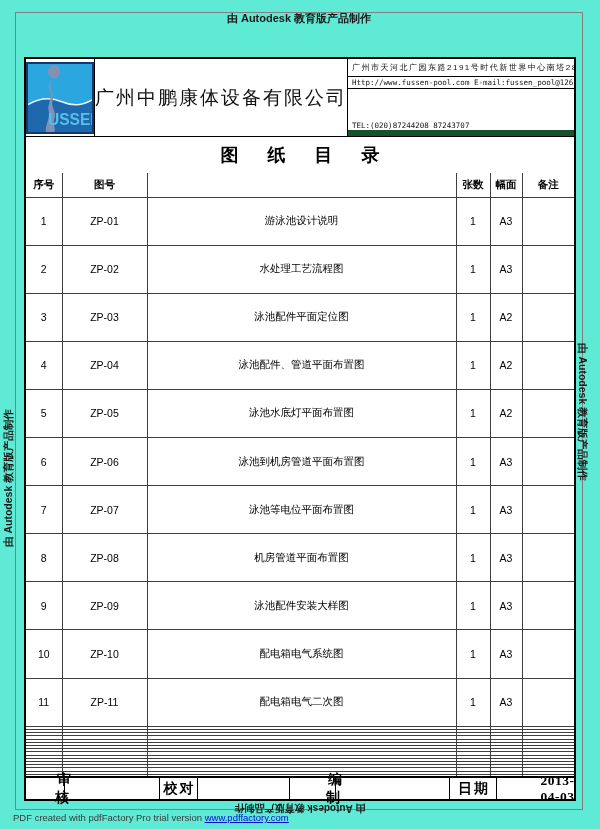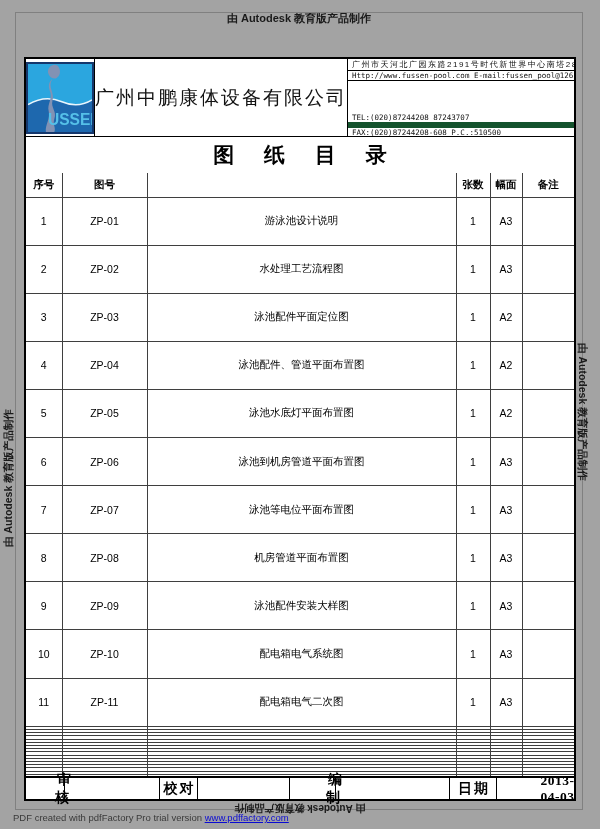--- a/index.html
+++ b/index.html
@@ -1,18 +1,18 @@
 <!DOCTYPE html>
 <html><head>
 <meta charset="utf-8">
 <style>
   * { margin:0; padding:0; box-sizing:border-box; }
   html,body { background:#e8e8e8; }
   .page {
-    position:relative; width:600px; height:829px; background:#a3a3a3;
+    position:relative; width:600px; height:829px; background:#5eead4;
     font-family:"Liberation Sans", sans-serif; color:#000; overflow:hidden;
     margin:0 auto;
   }
   .wm { font-size:10.5px; font-weight:bold; white-space:nowrap; color:#1a1a1a; }
   .wm-top { position:absolute; top:11px; left:15px; width:568px; text-align:center; font-size:11px; }
   .wm-right { position:absolute; top:343px; left:589px; transform:rotate(90deg); transform-origin:0 0; }
   .wm-left { position:absolute; top:547px; left:2px; transform:rotate(-90deg); transform-origin:0 0; }
   .wm-bottom { position:absolute; top:801px; left:0; width:600px; text-align:center; transform:rotate(180deg); font-size:10px; }
   .outer-border { position:absolute; left:15px; top:12px; width:568px; height:798px; border:1px solid #808080; }
   .frame {
@@ -34,21 +34,21 @@
     display:flex; align-items:center; padding-left:4px; color:#111;
     font-family:"DejaVu Sans Mono", monospace; font-size:7.5px; white-space:nowrap;
   }
   .contact-row.addr { height:27px; border-bottom:1px solid #000; font-family:"Liberation Sans",sans-serif; font-size:8px; letter-spacing:1.5px; }
   .contact-row.web  { height:17px; border-bottom:1px solid #000; }
   .contact-row.tel  { height:17px; border-bottom:6px solid #14532d;margin-top:32px; }
   .contact-row.fax  { flex:1; }
   
   .title-band {
     height:36px; display:flex; align-items:center; justify-content:center;
-    font-size:21px; font-weight:bold; letter-spacing:12px; text-indent:12px;
+    font-size:18px; font-weight:bold; letter-spacing:12px; text-indent:12px;
   }
   
   .table-wrap { flex:1; overflow:hidden; }
   table.dir { width:100%; height:100%; border-collapse:collapse; table-layout:fixed; }
   table.dir th, table.dir td {
     border:1px solid #3f3f3f; text-align:center; vertical-align:middle;
     font-size:10.5px; overflow:hidden; white-space:nowrap; padding:0 1px;
   }
   table.dir thead tr { height:24px; }
   table.dir th { font-weight:bold; border-top:none; }
@@ -88,21 +88,20 @@
                      M26,16 C20,24 29,31 26,39 C24,46 31,51 28,58 C26,64 30,68 28,72 L19,72 C18,64 24,58 22,50 C20,42 27,36 23,28 C21,22 23,18 26,16 Z" fill="#8292b4"></path>
             <text x="23" y="65" font-size="18" font-family="Liberation Sans, sans-serif" font-weight="bold" transform="scale(0.92,1)" fill="#55c0e8">USSEN</text>
           </svg>
         </div>
       </div>
       <div class="company-cell">广州中鹏康体设备有限公司</div>
       <div class="contact-cell">
         <div class="contact-row addr">广州市天河北广园东路2191号时代新世界中心南塔2805室</div>
         <div class="contact-row web">Http://www.fussen-pool.com   E-mail:fussen_pool@126.com</div>
         <div class="contact-row tel">TEL:(020)87244208  87243707</div>
-        <div class="contact-row fax">FAX:(020)87244208-608  P.C.:510500</div>
       </div>
     </div>
 
     <div class="title-band">图 纸 目 录</div>
 
     <div class="table-wrap">
       <table class="dir">
         <colgroup>
           <col style="width:36px">
             <col style="width:85px">

